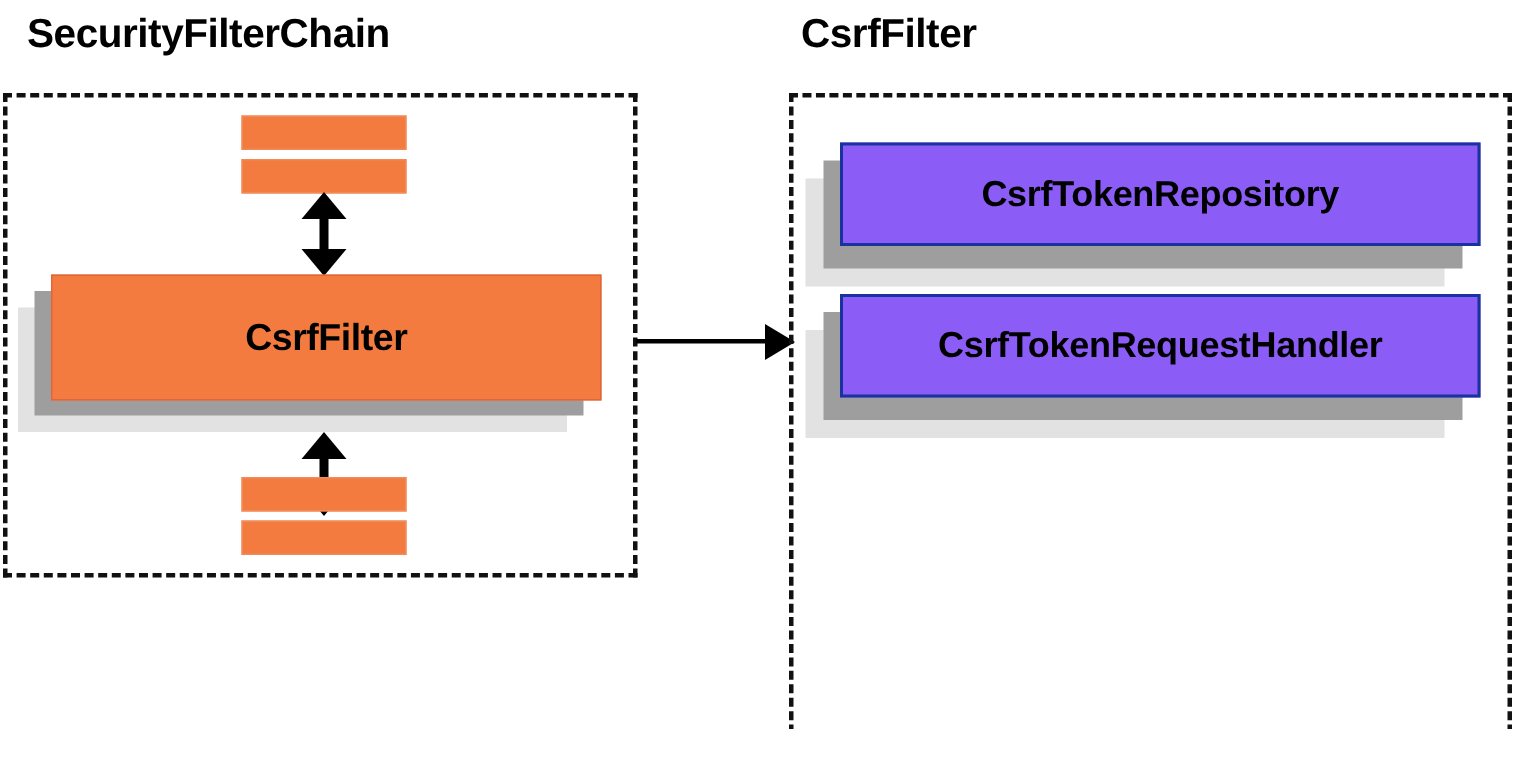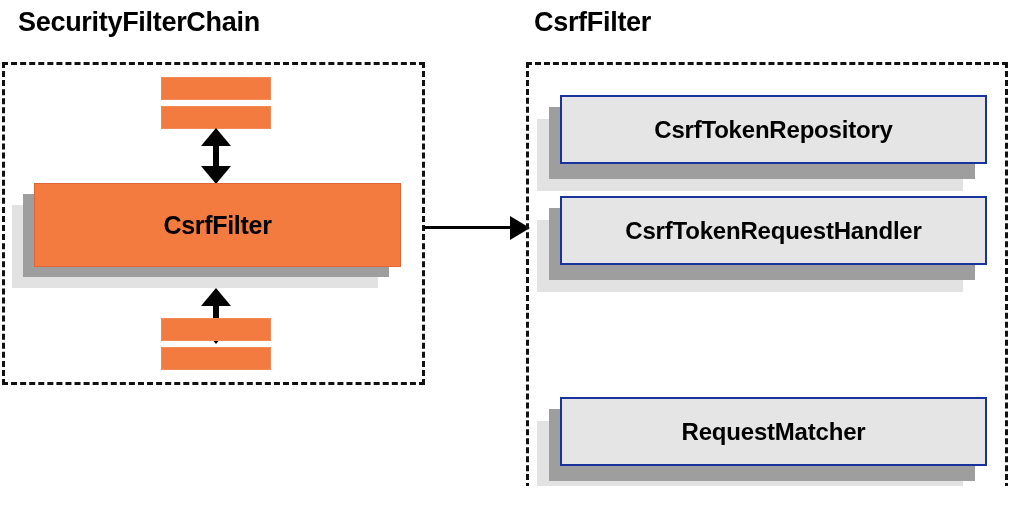--- a/index.html
+++ b/index.html
@@ -127,21 +127,21 @@
     border-bottom: 12px solid transparent;
     border-left: 20px solid #000000;
   }
 
   
   .node-blue { left: 537px; width: 472px; height: 96px; }
   .node-blue .shadow-far  { left: 0px;  top: 24px; width: 426px; height: 72px; }
   .node-blue .shadow-near { left: 12px; top: 12px; width: 426px; height: 72px; }
   .node-blue .face {
     left: 23px; top: 0px; width: 427px; height: 69px;
-    background: #e5e5e5;
+    background: #8b5cf6;
     border: 2px solid #19339e;
   }
   .node-blue .face .label { font-size: 24px; letter-spacing: -0.2px; }
 </style>
 </head>
 <body>
 
 <div id="canvas">
 
   <div class="panel-title" id="title-left">SecurityFilterChain</div>
@@ -193,21 +193,14 @@
 
   <div class="node node-blue" style="top:196px;">
     <div class="shadow-far"></div>
     <div class="shadow-near"></div>
     <div class="face">
       <span class="label">CsrfTokenRequestHandler</span>
     </div>
   </div>
 
 
-  <div class="node node-blue" style="top:397px;">
-    <div class="shadow-far"></div>
-    <div class="shadow-near"></div>
-    <div class="face">
-      <span class="label">RequestMatcher</span>
-    </div>
-  </div>
 
 </div>
 
 </body></html>

